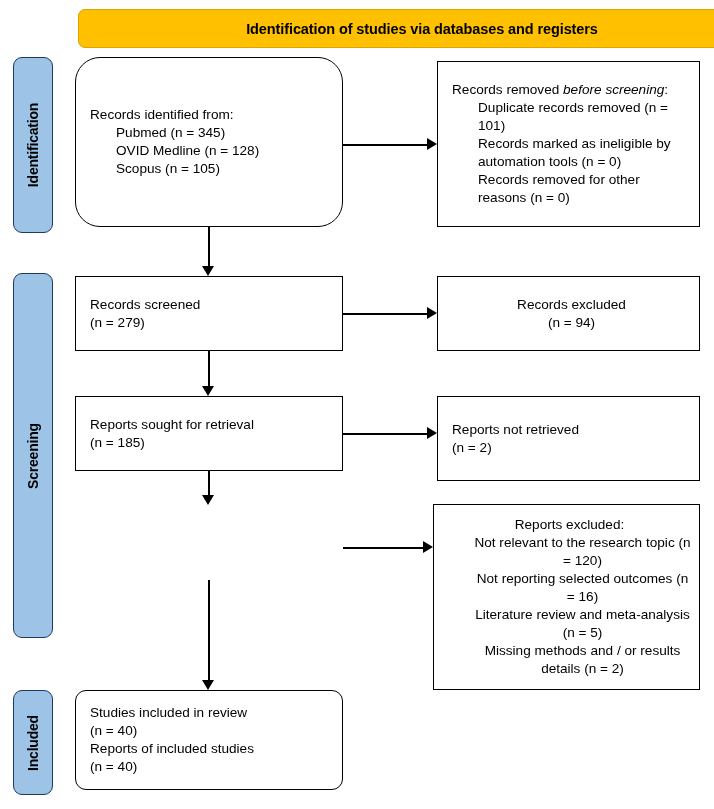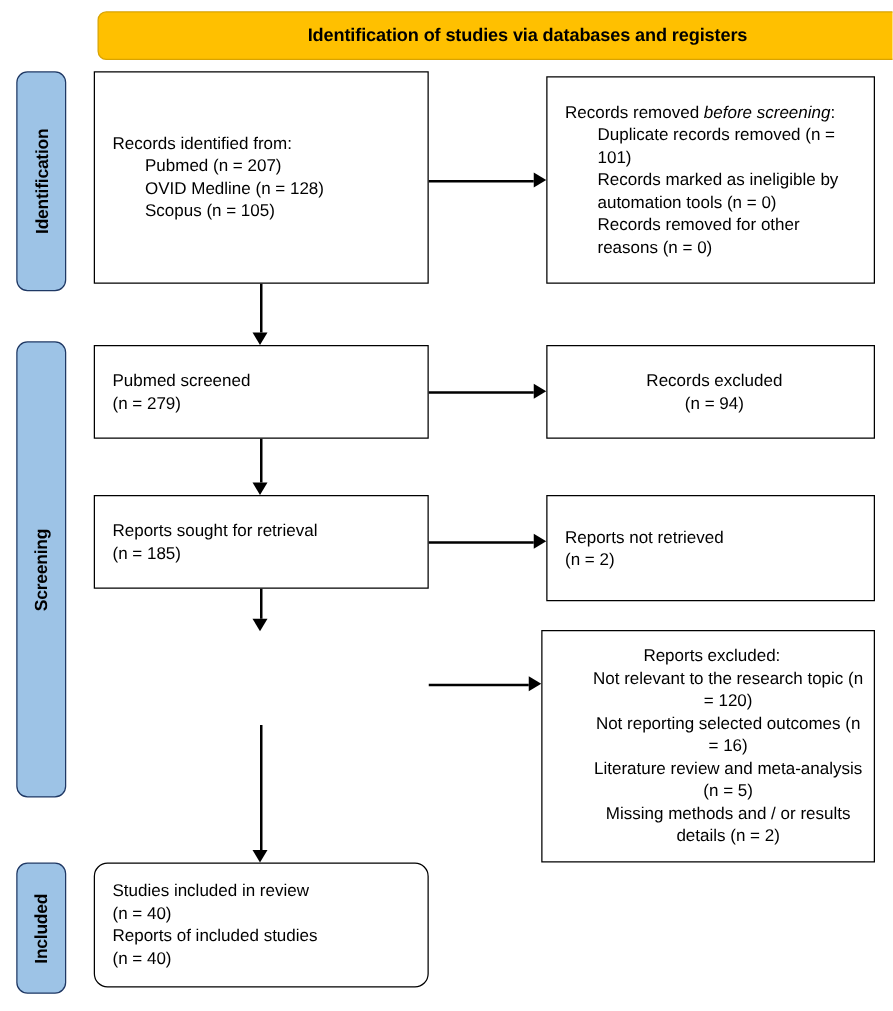--- a/index.html
+++ b/index.html
@@ -84,21 +84,21 @@
     padding-right: 8px;
     font-size: 13.6px;
     line-height: 1.32;
     color: #000000;
     width: 100%;
   }
   .indent { padding-left: 26px; }
   .italic { font-style: italic; }
 
   
-  #box-identified { left: 75px;  top: 57px;  width: 268px; height: 170px; }
+  #box-identified { left: 75px;  top: 57px;  width: 268px; height: 170px; border-radius: 25px; }
   #box-screened   { left: 75px;  top: 276px; width: 268px; height: 75px;  }
   #box-sought     { left: 75px;  top: 396px; width: 268px; height: 75px;  }
   #box-assessed   { left: 75px;  top: 505px; width: 268px; height: 75px;  }
   #box-included   { left: 75px;  top: 690px; width: 268px; height: 100px; border-radius: 11px; }
 
   
   #box-removed    { left: 437px; top: 61px;  width: 263px; height: 166px; }
   #box-excluded1  { left: 437px; top: 276px; width: 263px; height: 75px; text-align: center;  }
   #box-notretr    { left: 437px; top: 396px; width: 263px; height: 85px;  }
   #box-excluded2  { left: 433px; top: 504px; width: 267px; height: 186px; text-align: center; }
@@ -164,38 +164,38 @@
   <div class="sidebar" id="sb-screening">
     <span class="sidebar-label">Screening</span>
   </div>
   <div class="sidebar" id="sb-included">
     <span class="sidebar-label">Included</span>
   </div>
 
   <div class="box" id="box-identified">
     <div class="box-inner">
       <div>Records identified from:</div>
-      <div class="indent">Pubmed (n = 207)</div>
+      <div class="indent">Pubmed (n = 345)</div>
       <div class="indent">OVID Medline (n = 128)</div>
       <div class="indent">Scopus (n = 105)</div>
     </div>
   </div>
 
   <div class="box" id="box-removed">
     <div class="box-inner">
       <div><span>Records removed </span><span class="italic">before screening</span><span>:</span></div>
       <div class="indent">Duplicate records removed (n = 101)</div>
       <div class="indent">Records marked as ineligible by automation tools (n = 0)</div>
       <div class="indent">Records removed for other reasons (n = 0)</div>
     </div>
   </div>
 
   <div class="box" id="box-screened">
     <div class="box-inner">
-      <div>Pubmed screened</div>
+      <div>Records screened</div>
       <div>(n = 279)</div>
     </div>
   </div>
 
   <div class="box" id="box-excluded1">
     <div class="box-inner">
       <div>Records excluded</div>
       <div>(n = 94)</div>
     </div>
   </div>

